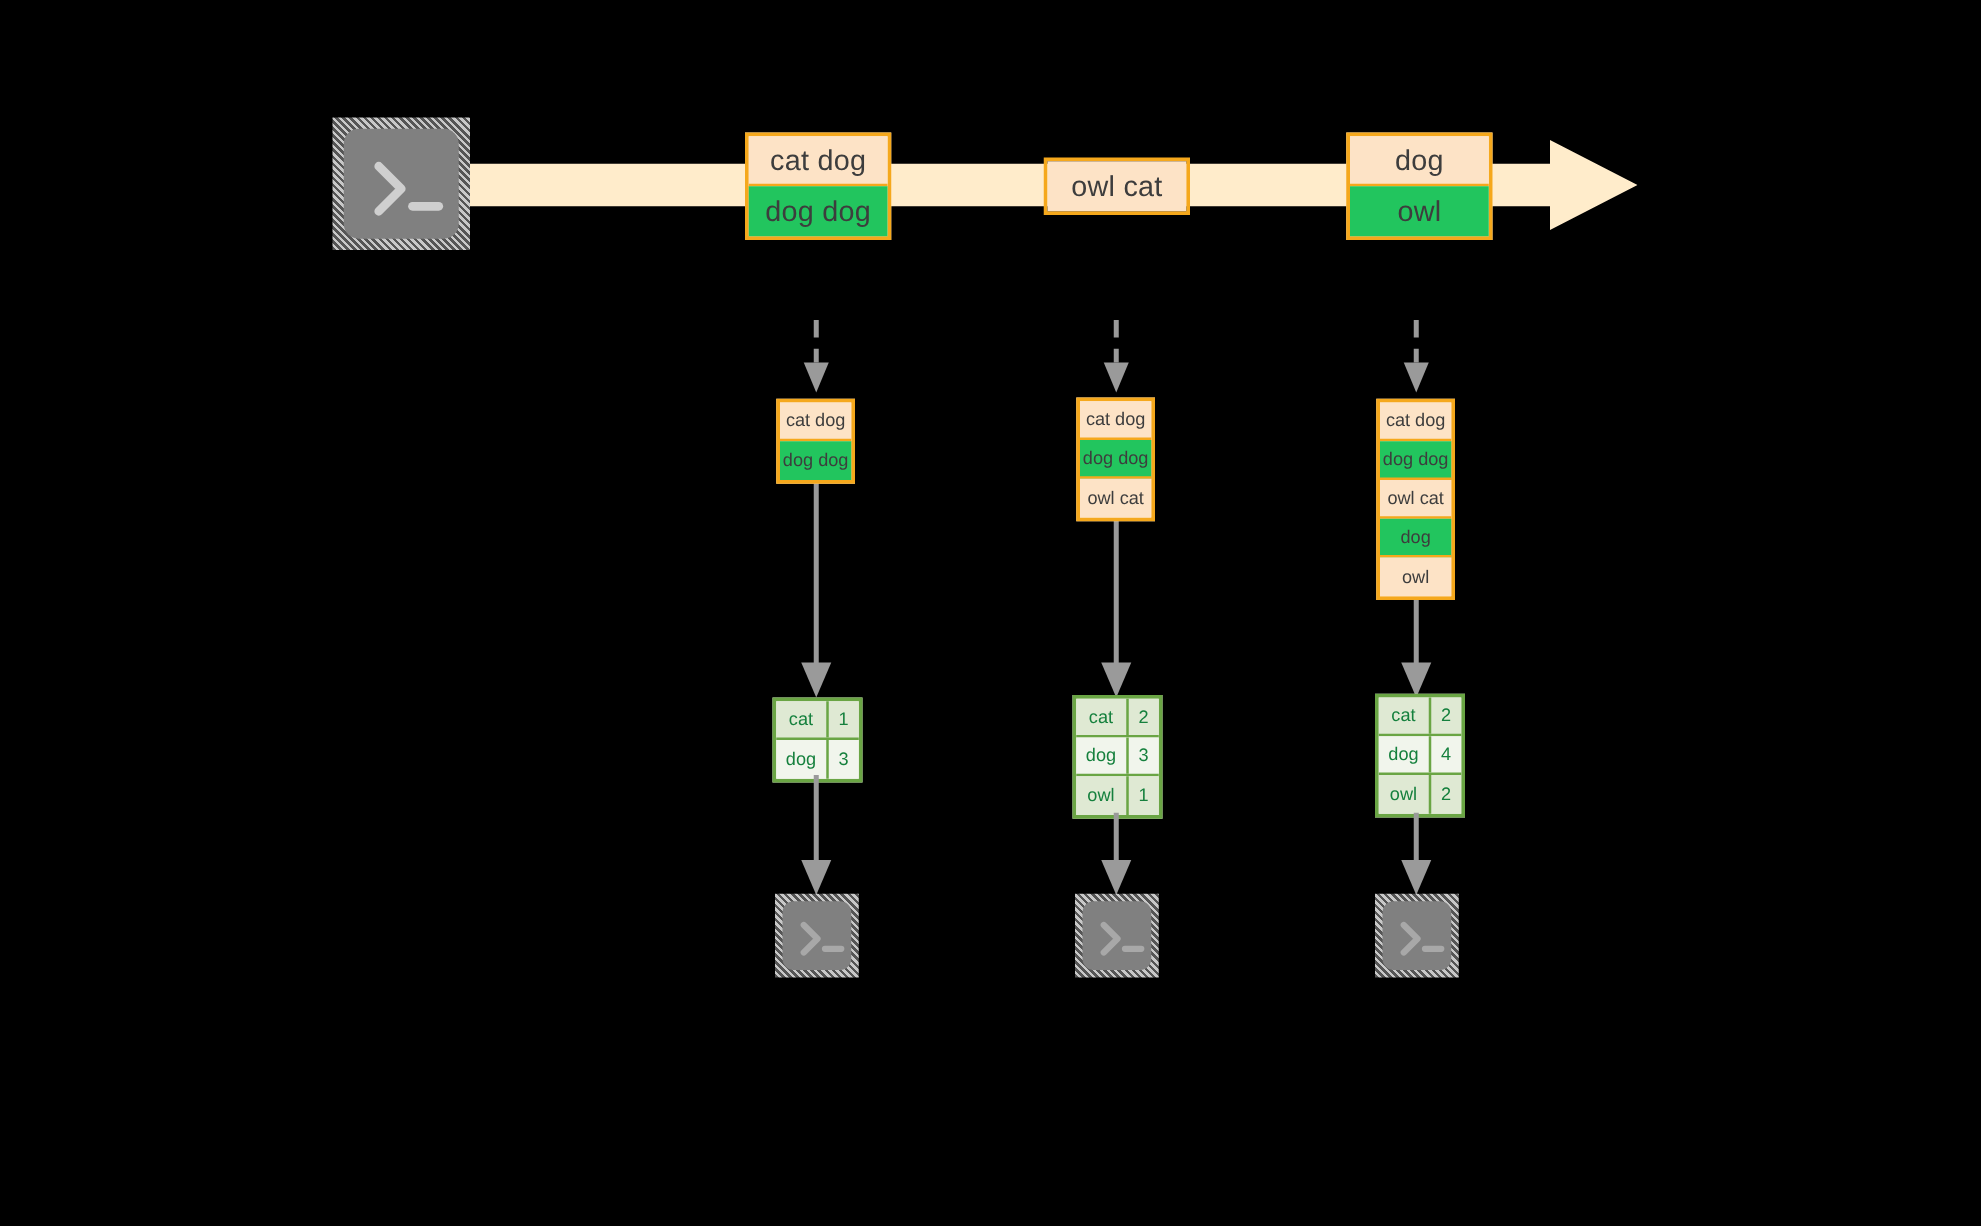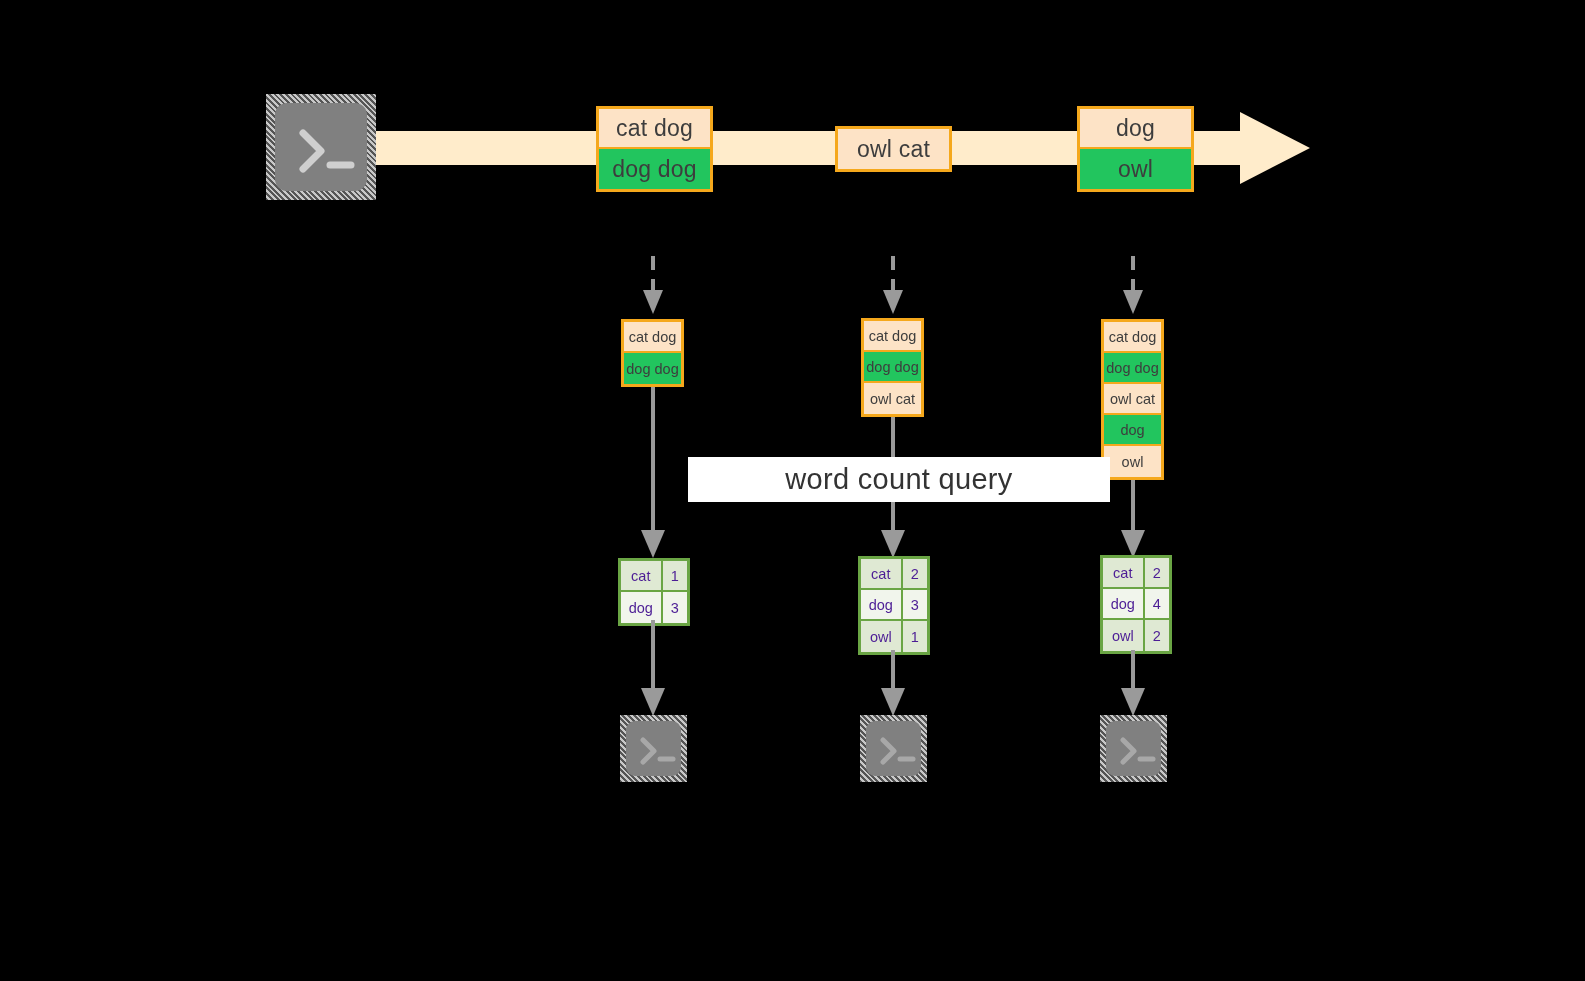--- a/index.html
+++ b/index.html
@@ -105,21 +105,21 @@
   .res-table .row:last-child { border-bottom: none; }
   .res-table .row.dark  { background: #dfe9d3; }
   .res-table .row.light { background: #f1f5ec; }
   .res-table .k,
   .res-table .v {
     box-sizing: border-box;
     display: flex;
     align-items: center;
     justify-content: center;
     font-size: 14.5px;
-    color: #4c1d95;
+    color: #15803d;
   }
   .res-table .k {
     width: 44px;
     border-right: 2px solid #6aa544;
   }
   .res-table .v { width: 26px; }
 
   
   .conn { position: absolute; pointer-events: none; }
 
@@ -207,23 +207,20 @@
   </div>
 
   <div class="rec-box mini" style="left:1101px; top:319px;">
     <div class="cell dark">cat dog</div>
     <div class="cell light">dog dog</div>
     <div class="cell dark">owl cat</div>
     <div class="cell light">dog</div>
     <div class="cell dark">owl</div>
   </div>
 
-  <div class="query-label" style="left:688px; top:457px; width:422px; height:45px;">
-    <span>word count query</span>
-  </div>
 
   <div class="res-table" style="left:618px; top:558px; width:72px;">
     <div class="row dark">
       <div class="k">cat</div>
       <div class="v">1</div>
     </div>
     <div class="row light">
       <div class="k">dog</div>
       <div class="v">3</div>
     </div>

